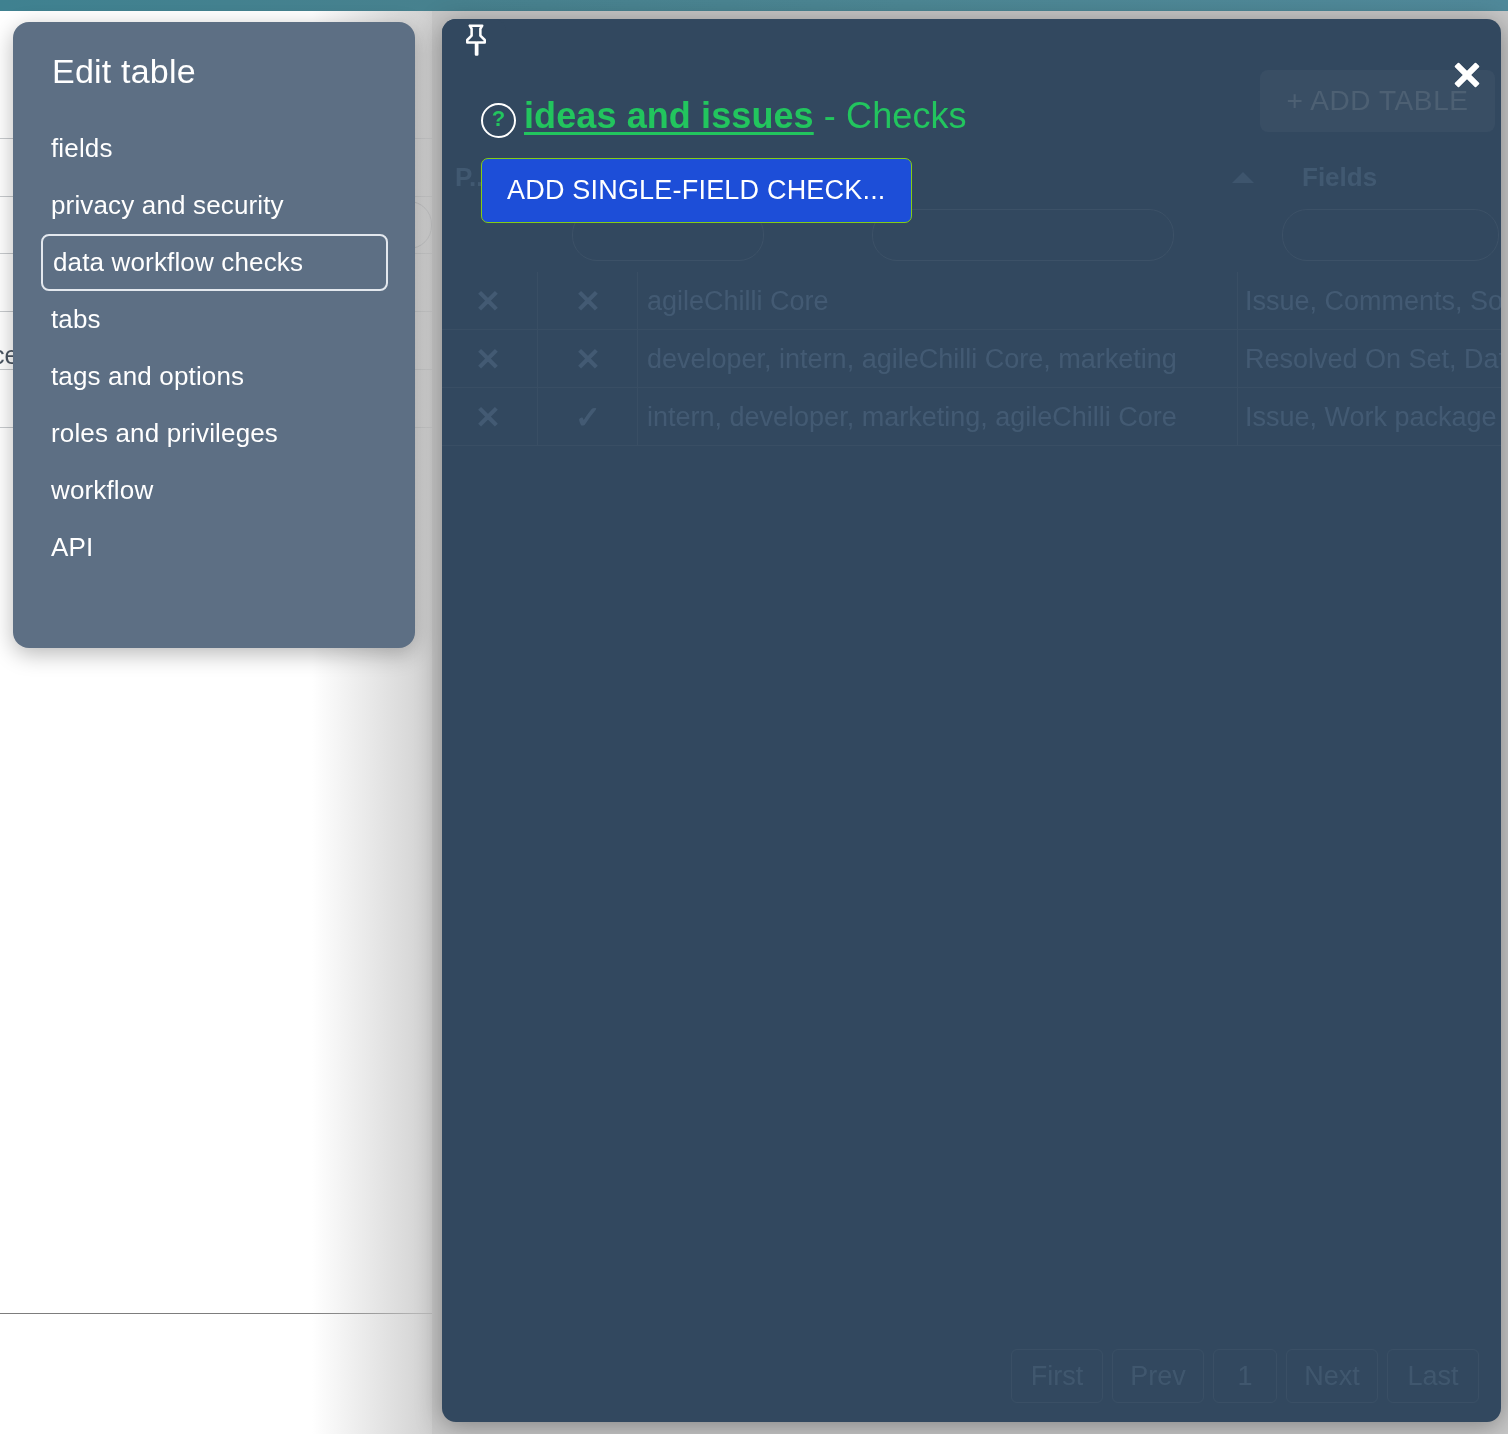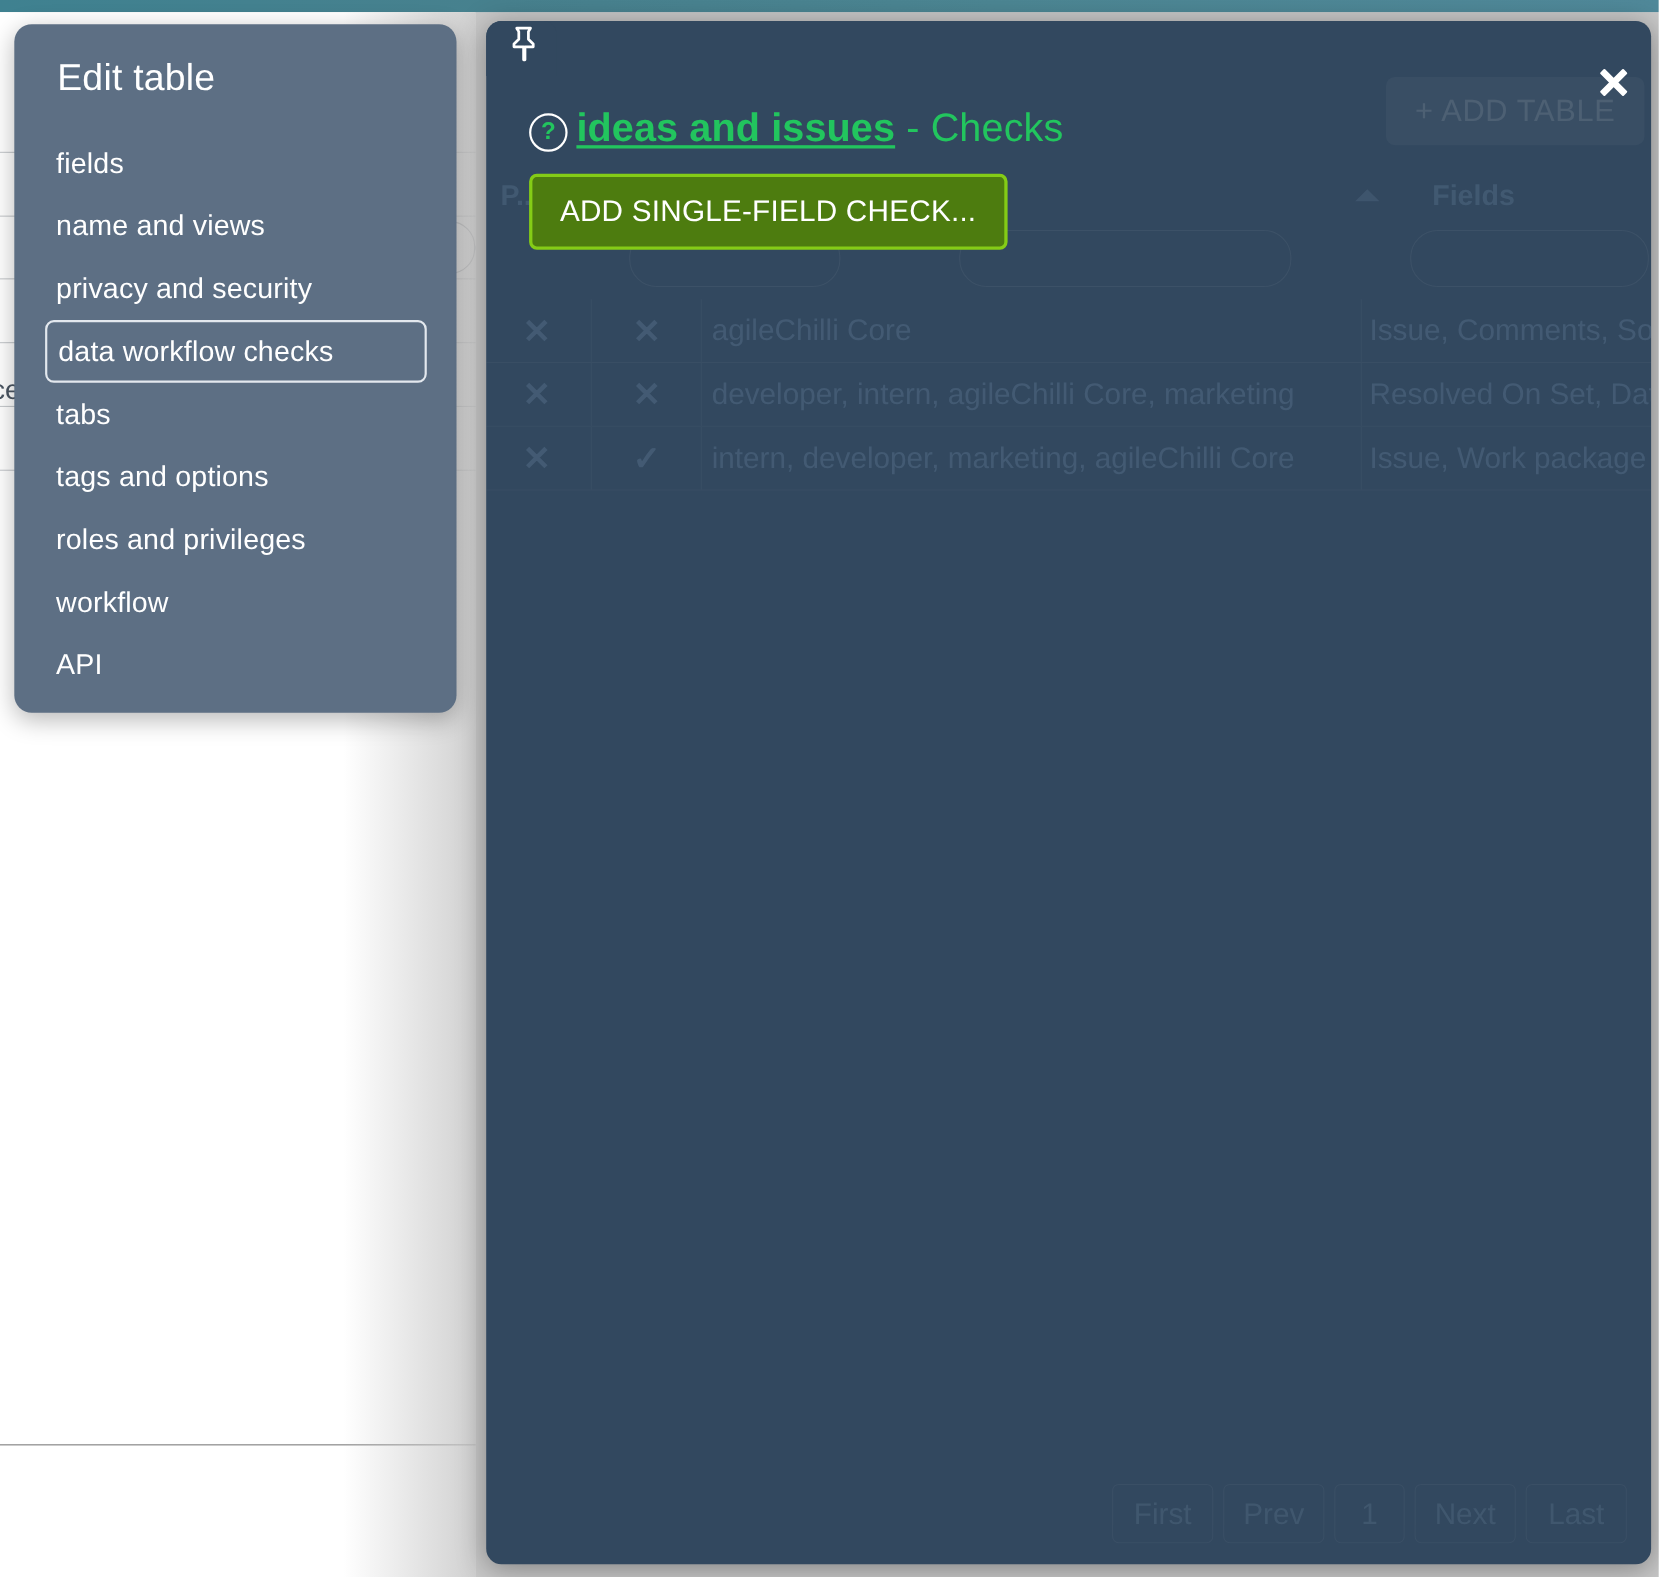--- a/index.html
+++ b/index.html
@@ -205,22 +205,22 @@
   }
   .title-sep { font-weight: 400; }
 
   .modal-actions {
     position: absolute;
     left: 39px; top: 139px;
     display: flex;
     gap: 14px;
   }
   .btn-primary {
-    background: #4d7c0f;
-    border: 3px solid #84cc16;
+    background: #1d4ed8;
+    border: 1px solid #84cc16;
     border-radius: 7px;
     color: #ffffff;
     font-size: 27px;
     letter-spacing: .2px;
     padding: 16px 25px;
     cursor: pointer;
     white-space: nowrap;
     font-family: "Liberation Sans", sans-serif;
   }
 
@@ -323,21 +323,20 @@
   <div class="bg-sort-tri"></div>
   <div class="bg-desc-text">ce to: 1) capture all "items" whet...</div>
   <div class="leftpage-divider"></div>
   <div class="leftpage-fade"></div>
 </div>
 
 <div class="edit-panel">
   <div class="edit-panel-title">Edit table</div>
   <div class="edit-menu">
     <div class="edit-item">fields</div>
-    <div class="edit-item">name and views</div>
     <div class="edit-item">privacy and security</div>
     <div class="edit-item selected">data workflow checks</div>
     <div class="edit-item">tabs</div>
     <div class="edit-item">tags and options</div>
     <div class="edit-item">roles and privileges</div>
     <div class="edit-item">workflow</div>
     <div class="edit-item">API</div>
   </div>
 </div>
 

